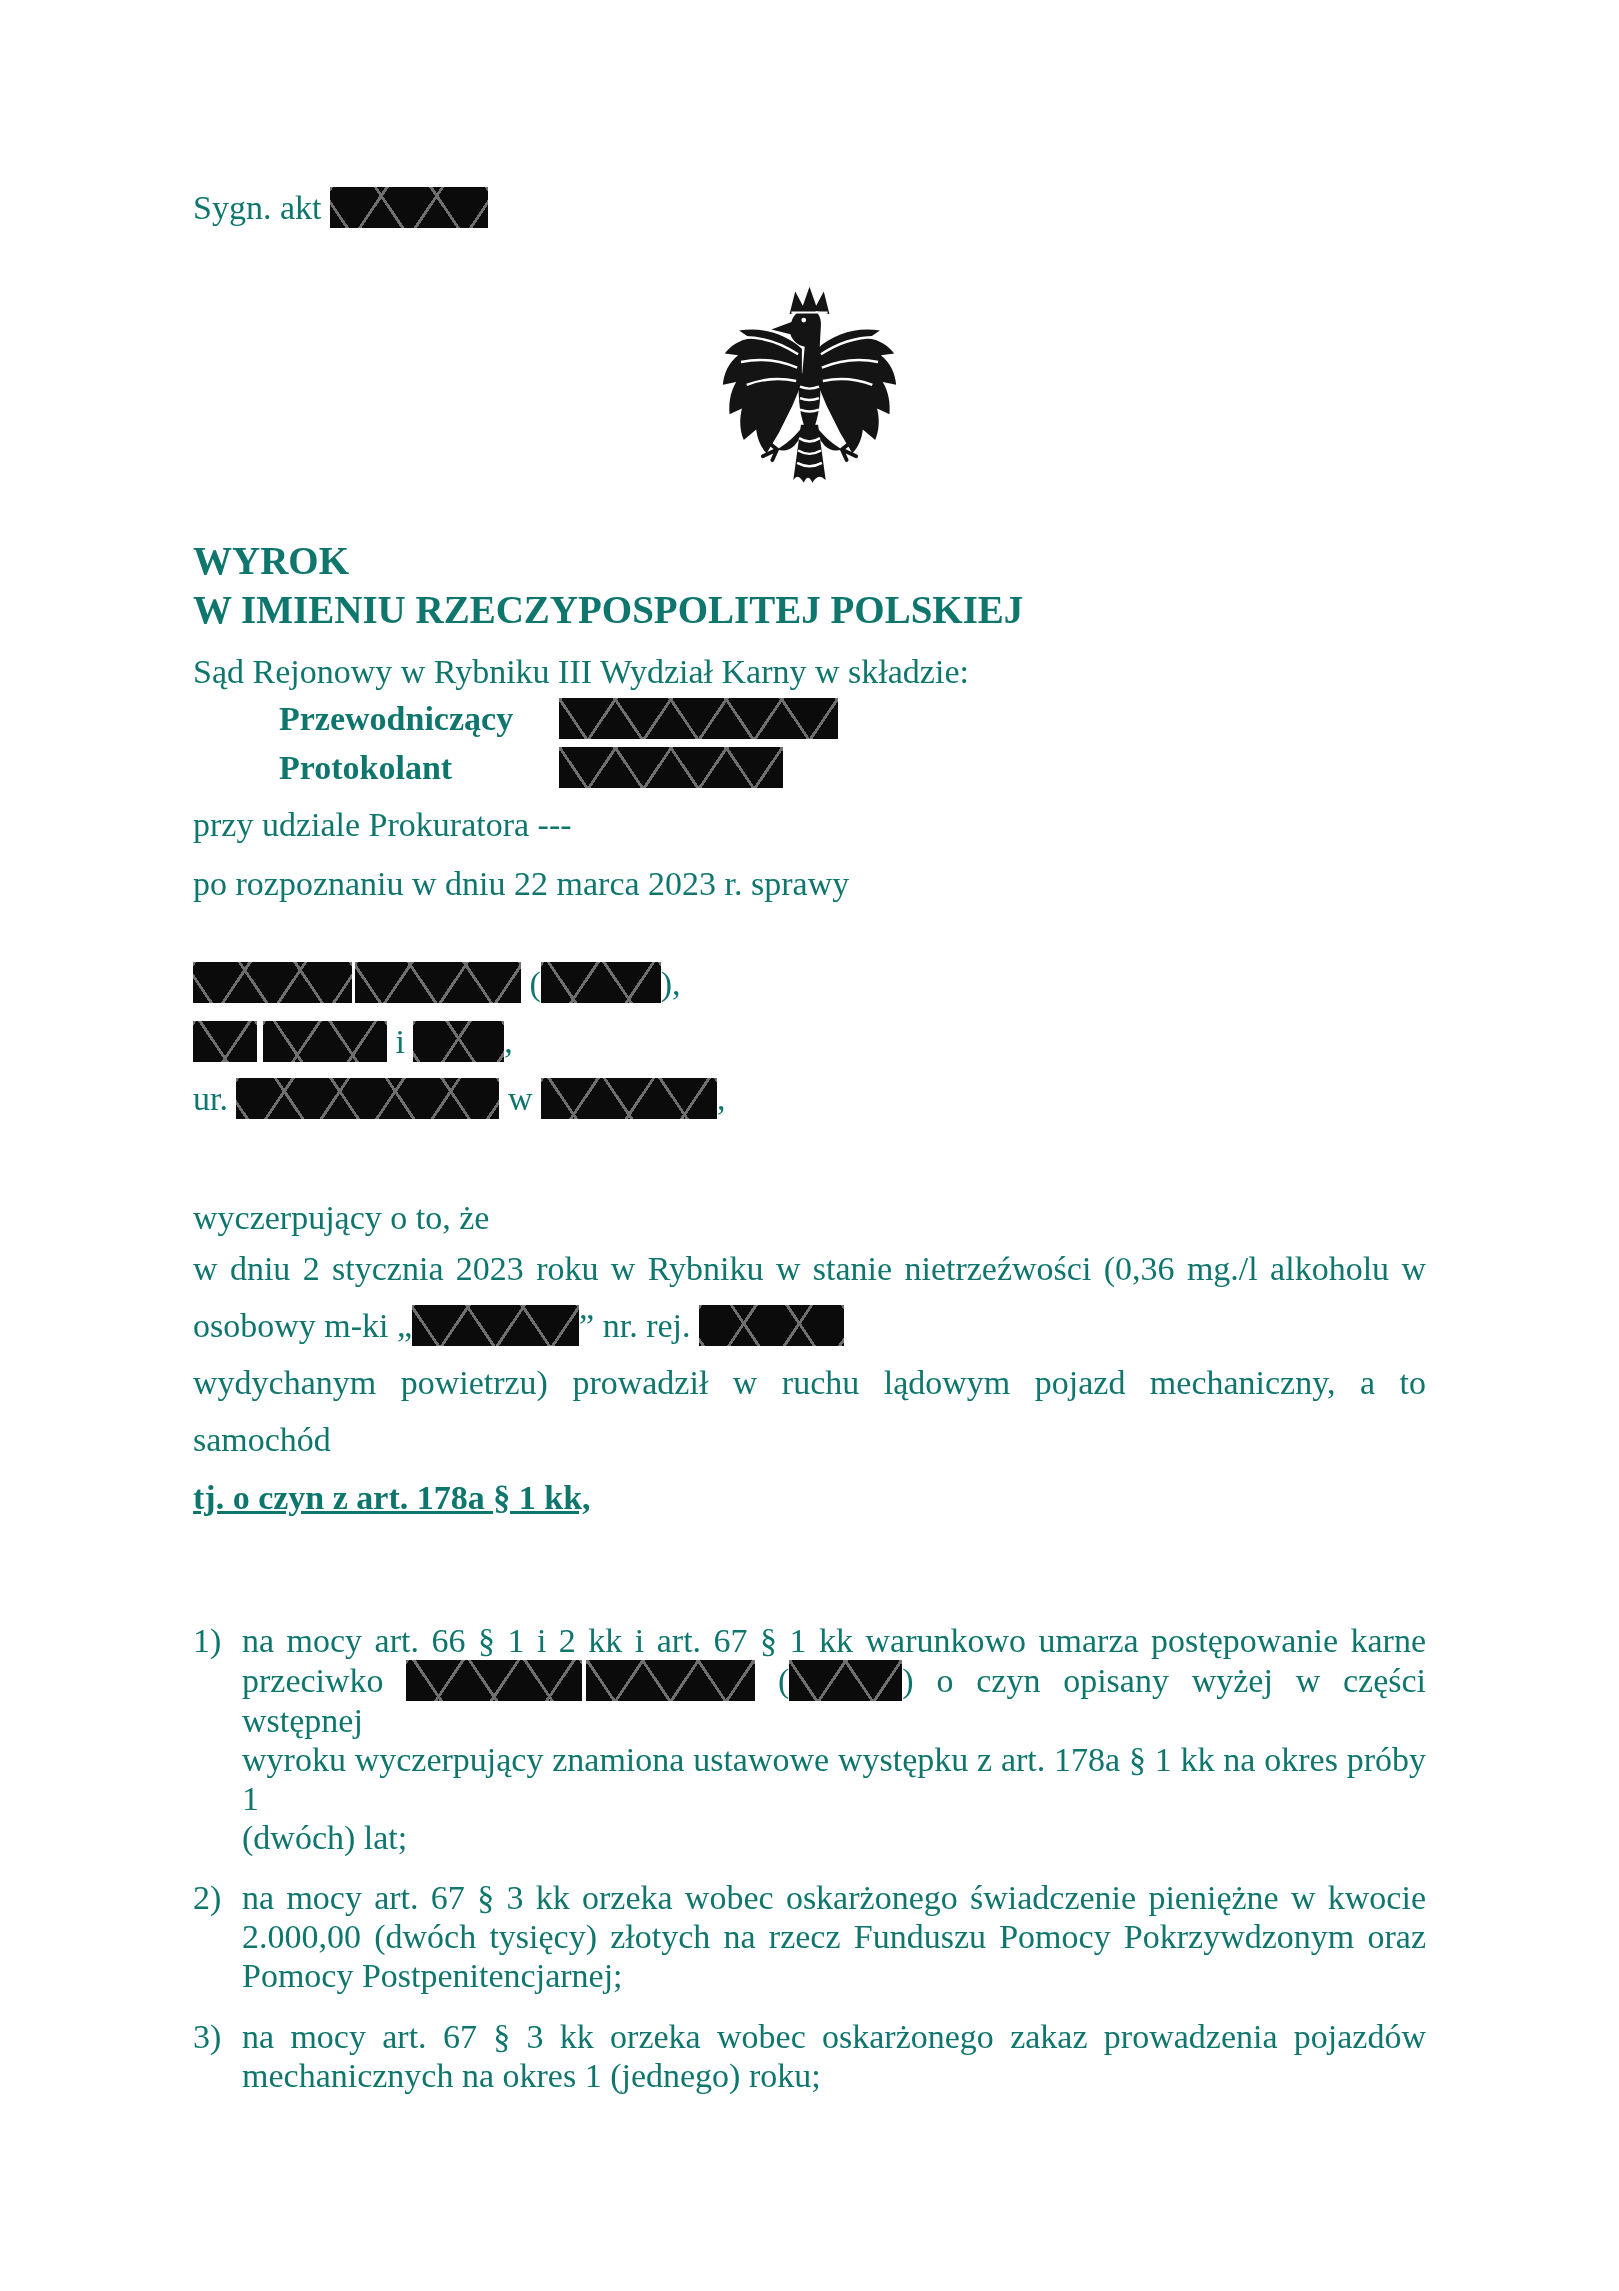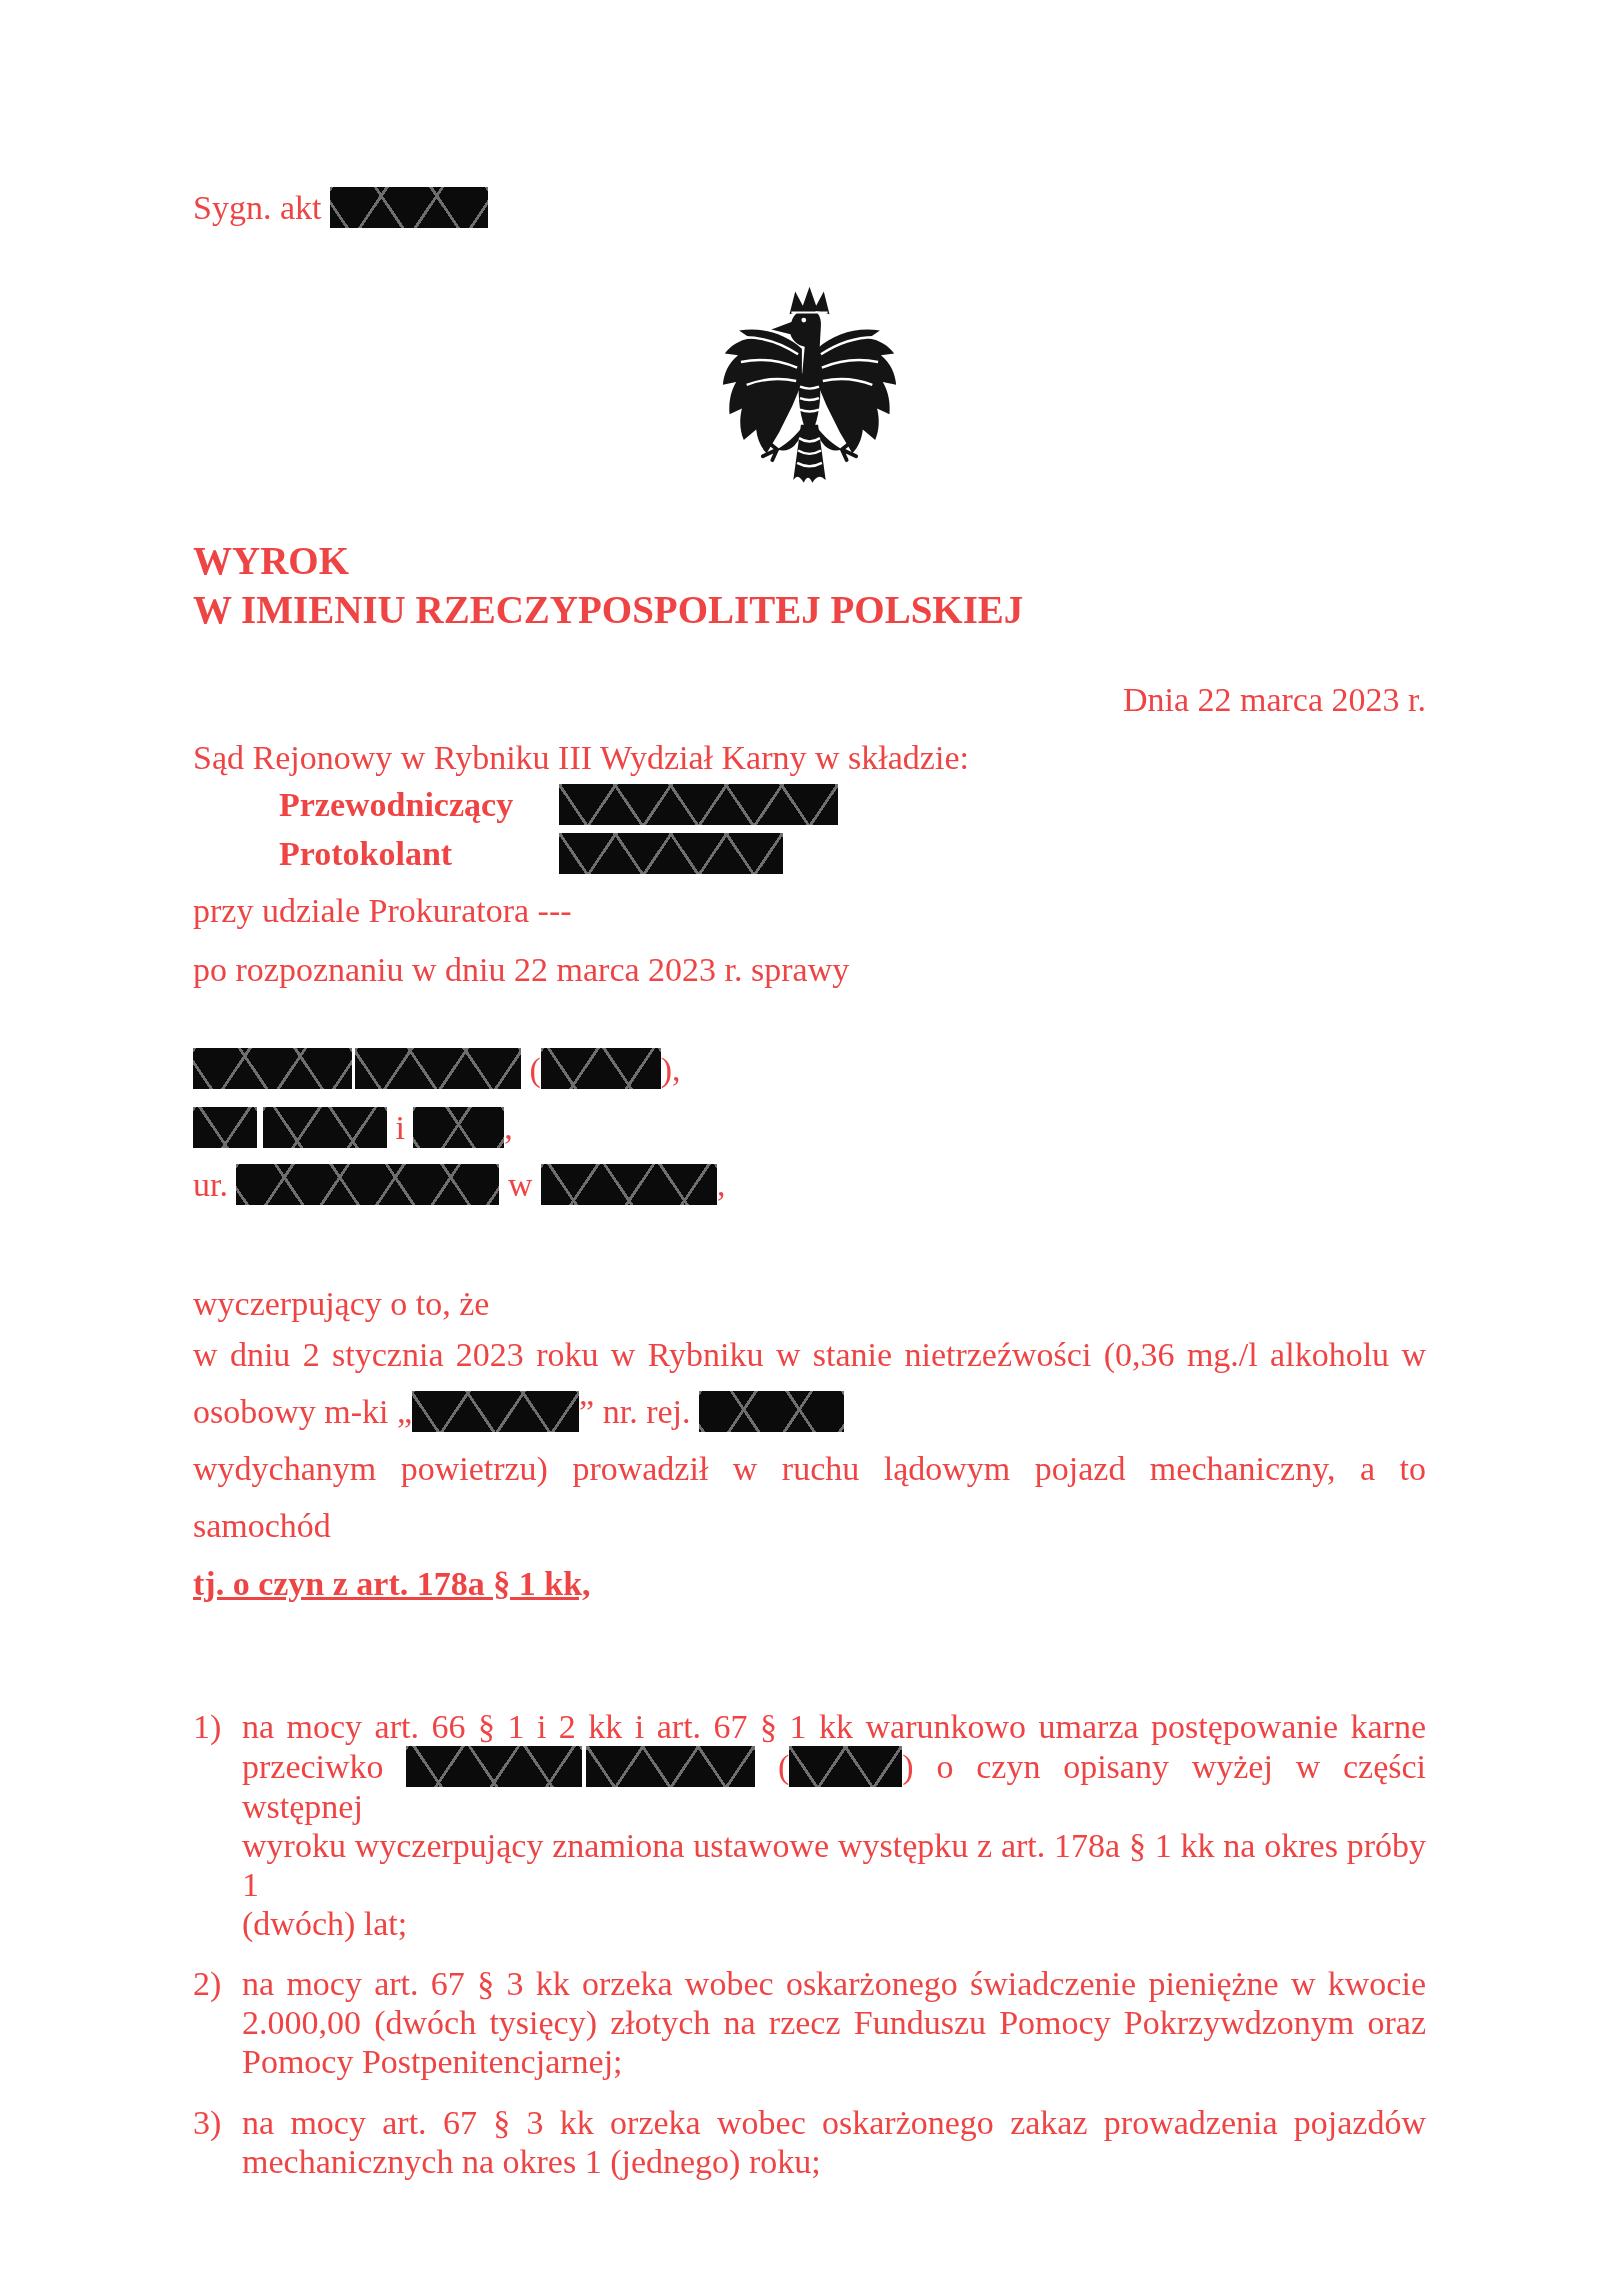--- a/index.html
+++ b/index.html
@@ -1,20 +1,20 @@
 <!DOCTYPE html>
 <html lang="pl"><head>
 <meta charset="utf-8">
 <style>
   html,body{margin:0;padding:0;background:#ffffff;}
   .page{
     width:1619px;height:2292px;background:#ffffff;box-sizing:border-box;
     padding:186px 193px 0 193px;position:relative;overflow:hidden;
     font-family:"Liberation Serif","DejaVu Serif",serif;
-    font-size:34px;color:#ef4444;
+    font-size:34px;color:#0f766e;
   }
   .redact{
     display:inline-block;height:41px;vertical-align:-8.8px;
     background-color:#0b0b0b;
     background-image:
       repeating-linear-gradient(124deg,#6f6f6f 0 2.9px,transparent 2.9px 46px),
       repeating-linear-gradient(236deg,#6f6f6f 0 2.9px,transparent 2.9px 46px);
   }
   .sygn-row{height:43px;line-height:43px;}
   .emblem-wrap{margin:53px auto 0;width:191px;height:238px;}
@@ -82,21 +82,20 @@
         <path d="M90,134 Q100,138 110,134"></path>
       </g>
       <path d="M81,32 L119,32" stroke="#ffffff" stroke-width="2"></path>
       <circle cx="94" cy="40" r="2.5" fill="#ffffff"></circle>
     </svg>
   </div>
 
   <h1 class="title">WYROK</h1>
   <h1 class="title">W IMIENIU RZECZYPOSPOLITEJ POLSKIEJ</h1>
 
-  <div class="date-row">Dnia 22 marca 2023 r.</div>
 
   <div class="court-row">Sąd Rejonowy w Rybniku III Wydział Karny w składzie:</div>
 
   <div class="panel-row">
     <span class="panel-label">Przewodniczący</span><span class="redact" style="width:279px"></span>
   </div>
 
   <div class="panel-row">
     <span class="panel-label">Protokolant</span><span class="redact" style="width:224px"></span>
   </div>

